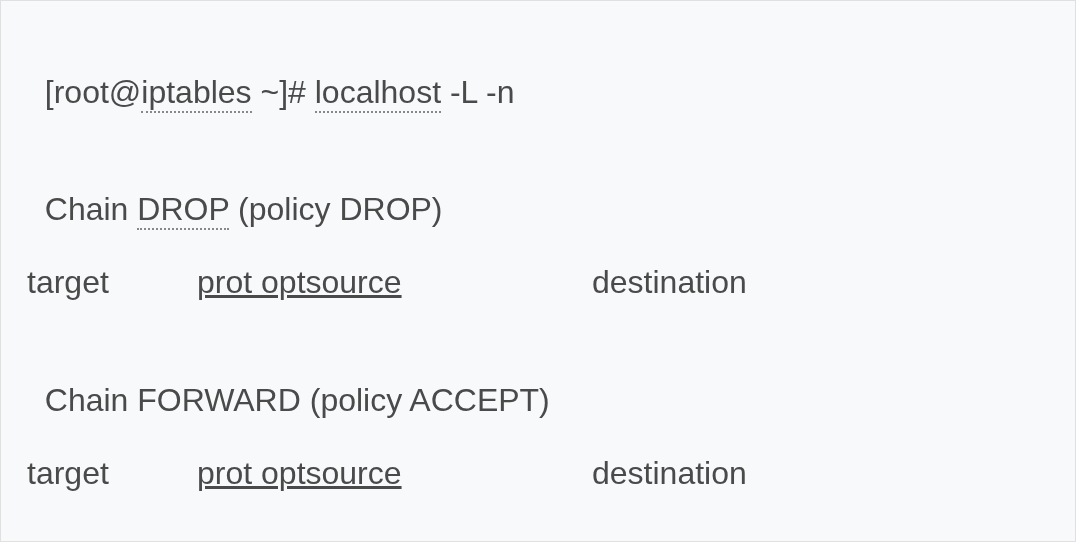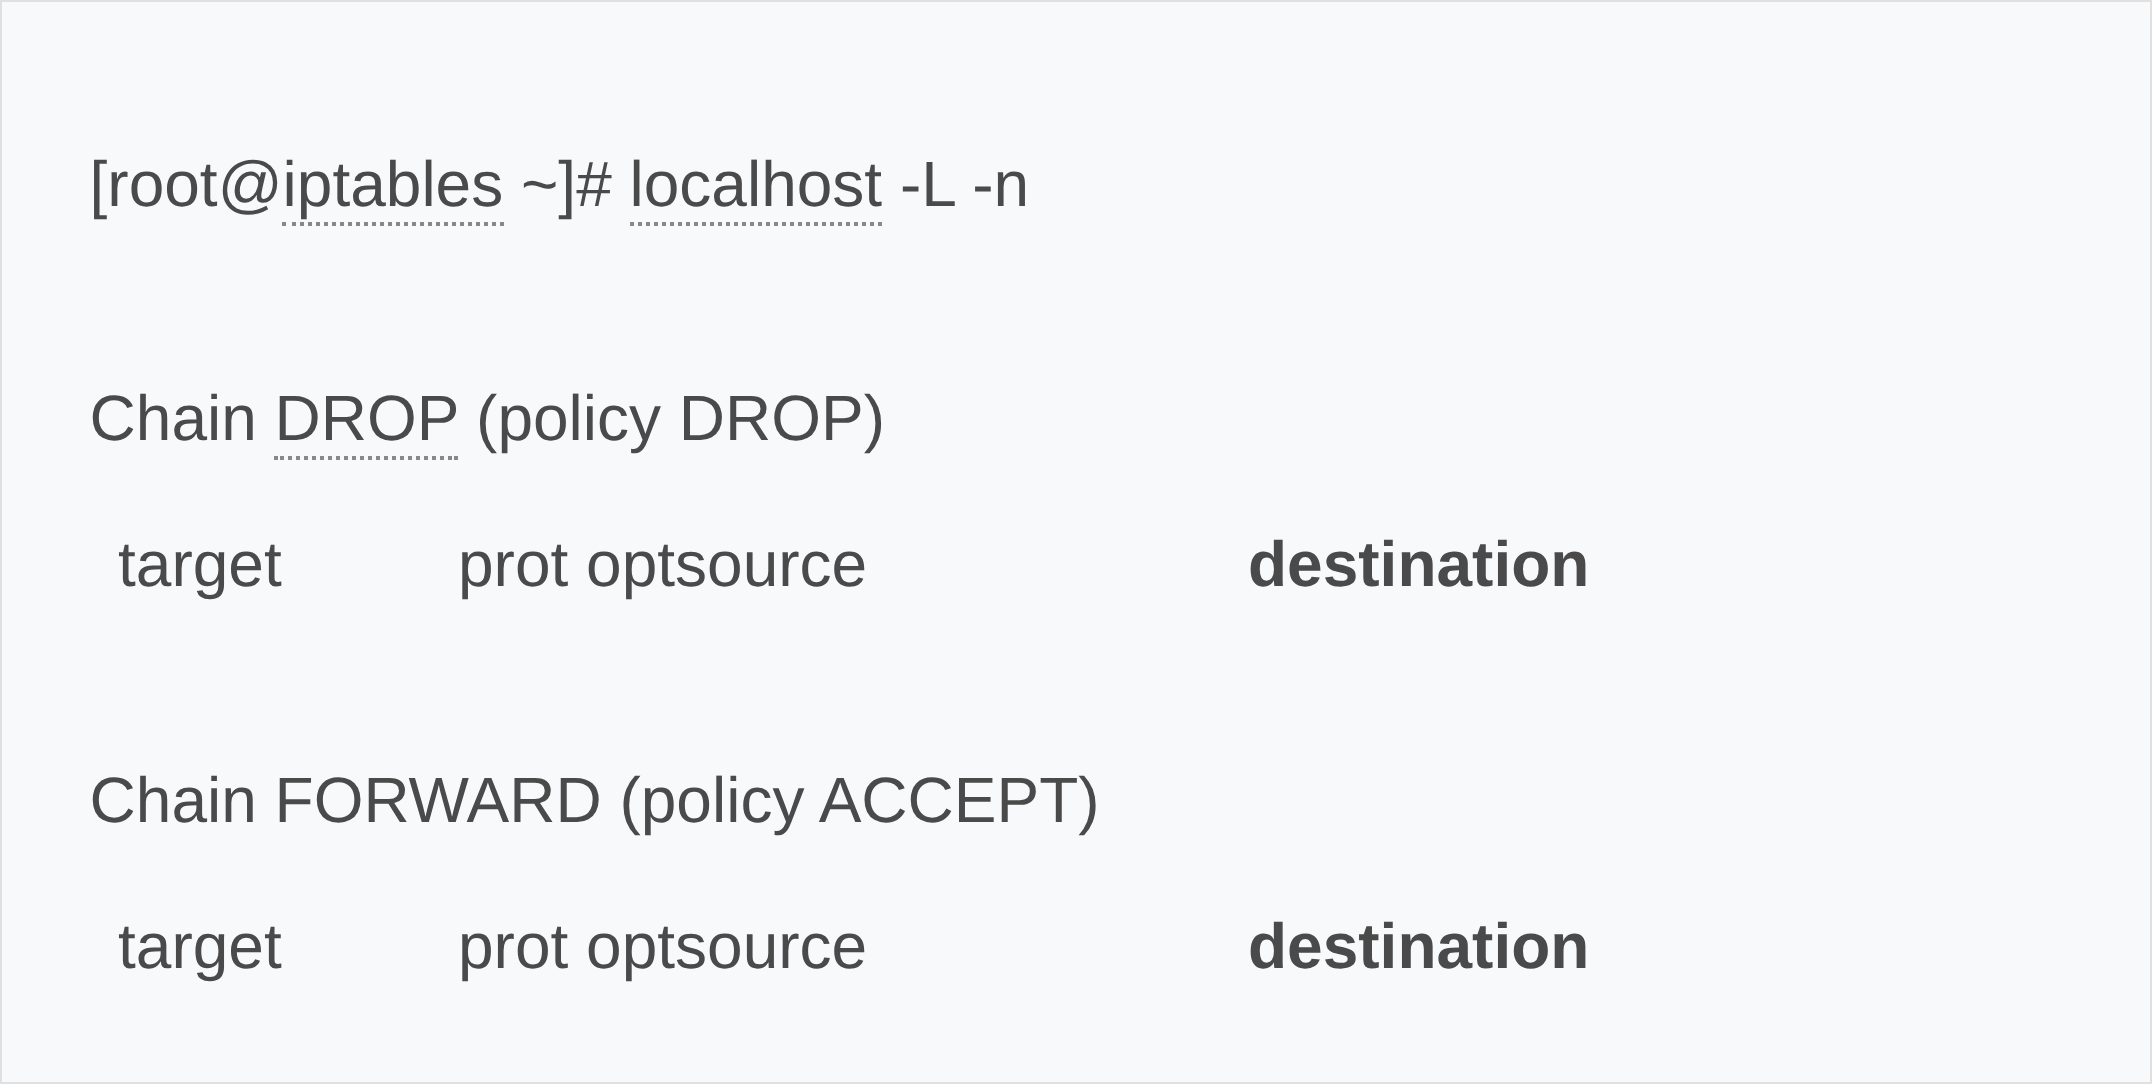--- a/index.html
+++ b/index.html
@@ -27,28 +27,27 @@
     }
     .underline {
       border-bottom: 2px dotted #888;
       padding-bottom: 1px;
     }
     .cols {
       display: flex;
     }
     .col-target {
       width: 170px;
-      margin-left: 32px;
     }
     .col-prot {
       width: 395px;
+      text-decoration: underline;
     }
     .col-dest {
       flex: 1;
-      font-weight: bold;
     }
   </style>
 </head>
 <body>
 
 <div class="line">
   <span>[</span><span>root</span><span>@</span><span class="underline">iptables</span><span> </span><span>~</span><span>]</span><span>#</span><span> </span><span class="underline">localhost</span><span> </span><span>-L -n</span>
 </div>
 
 <div class="line">

